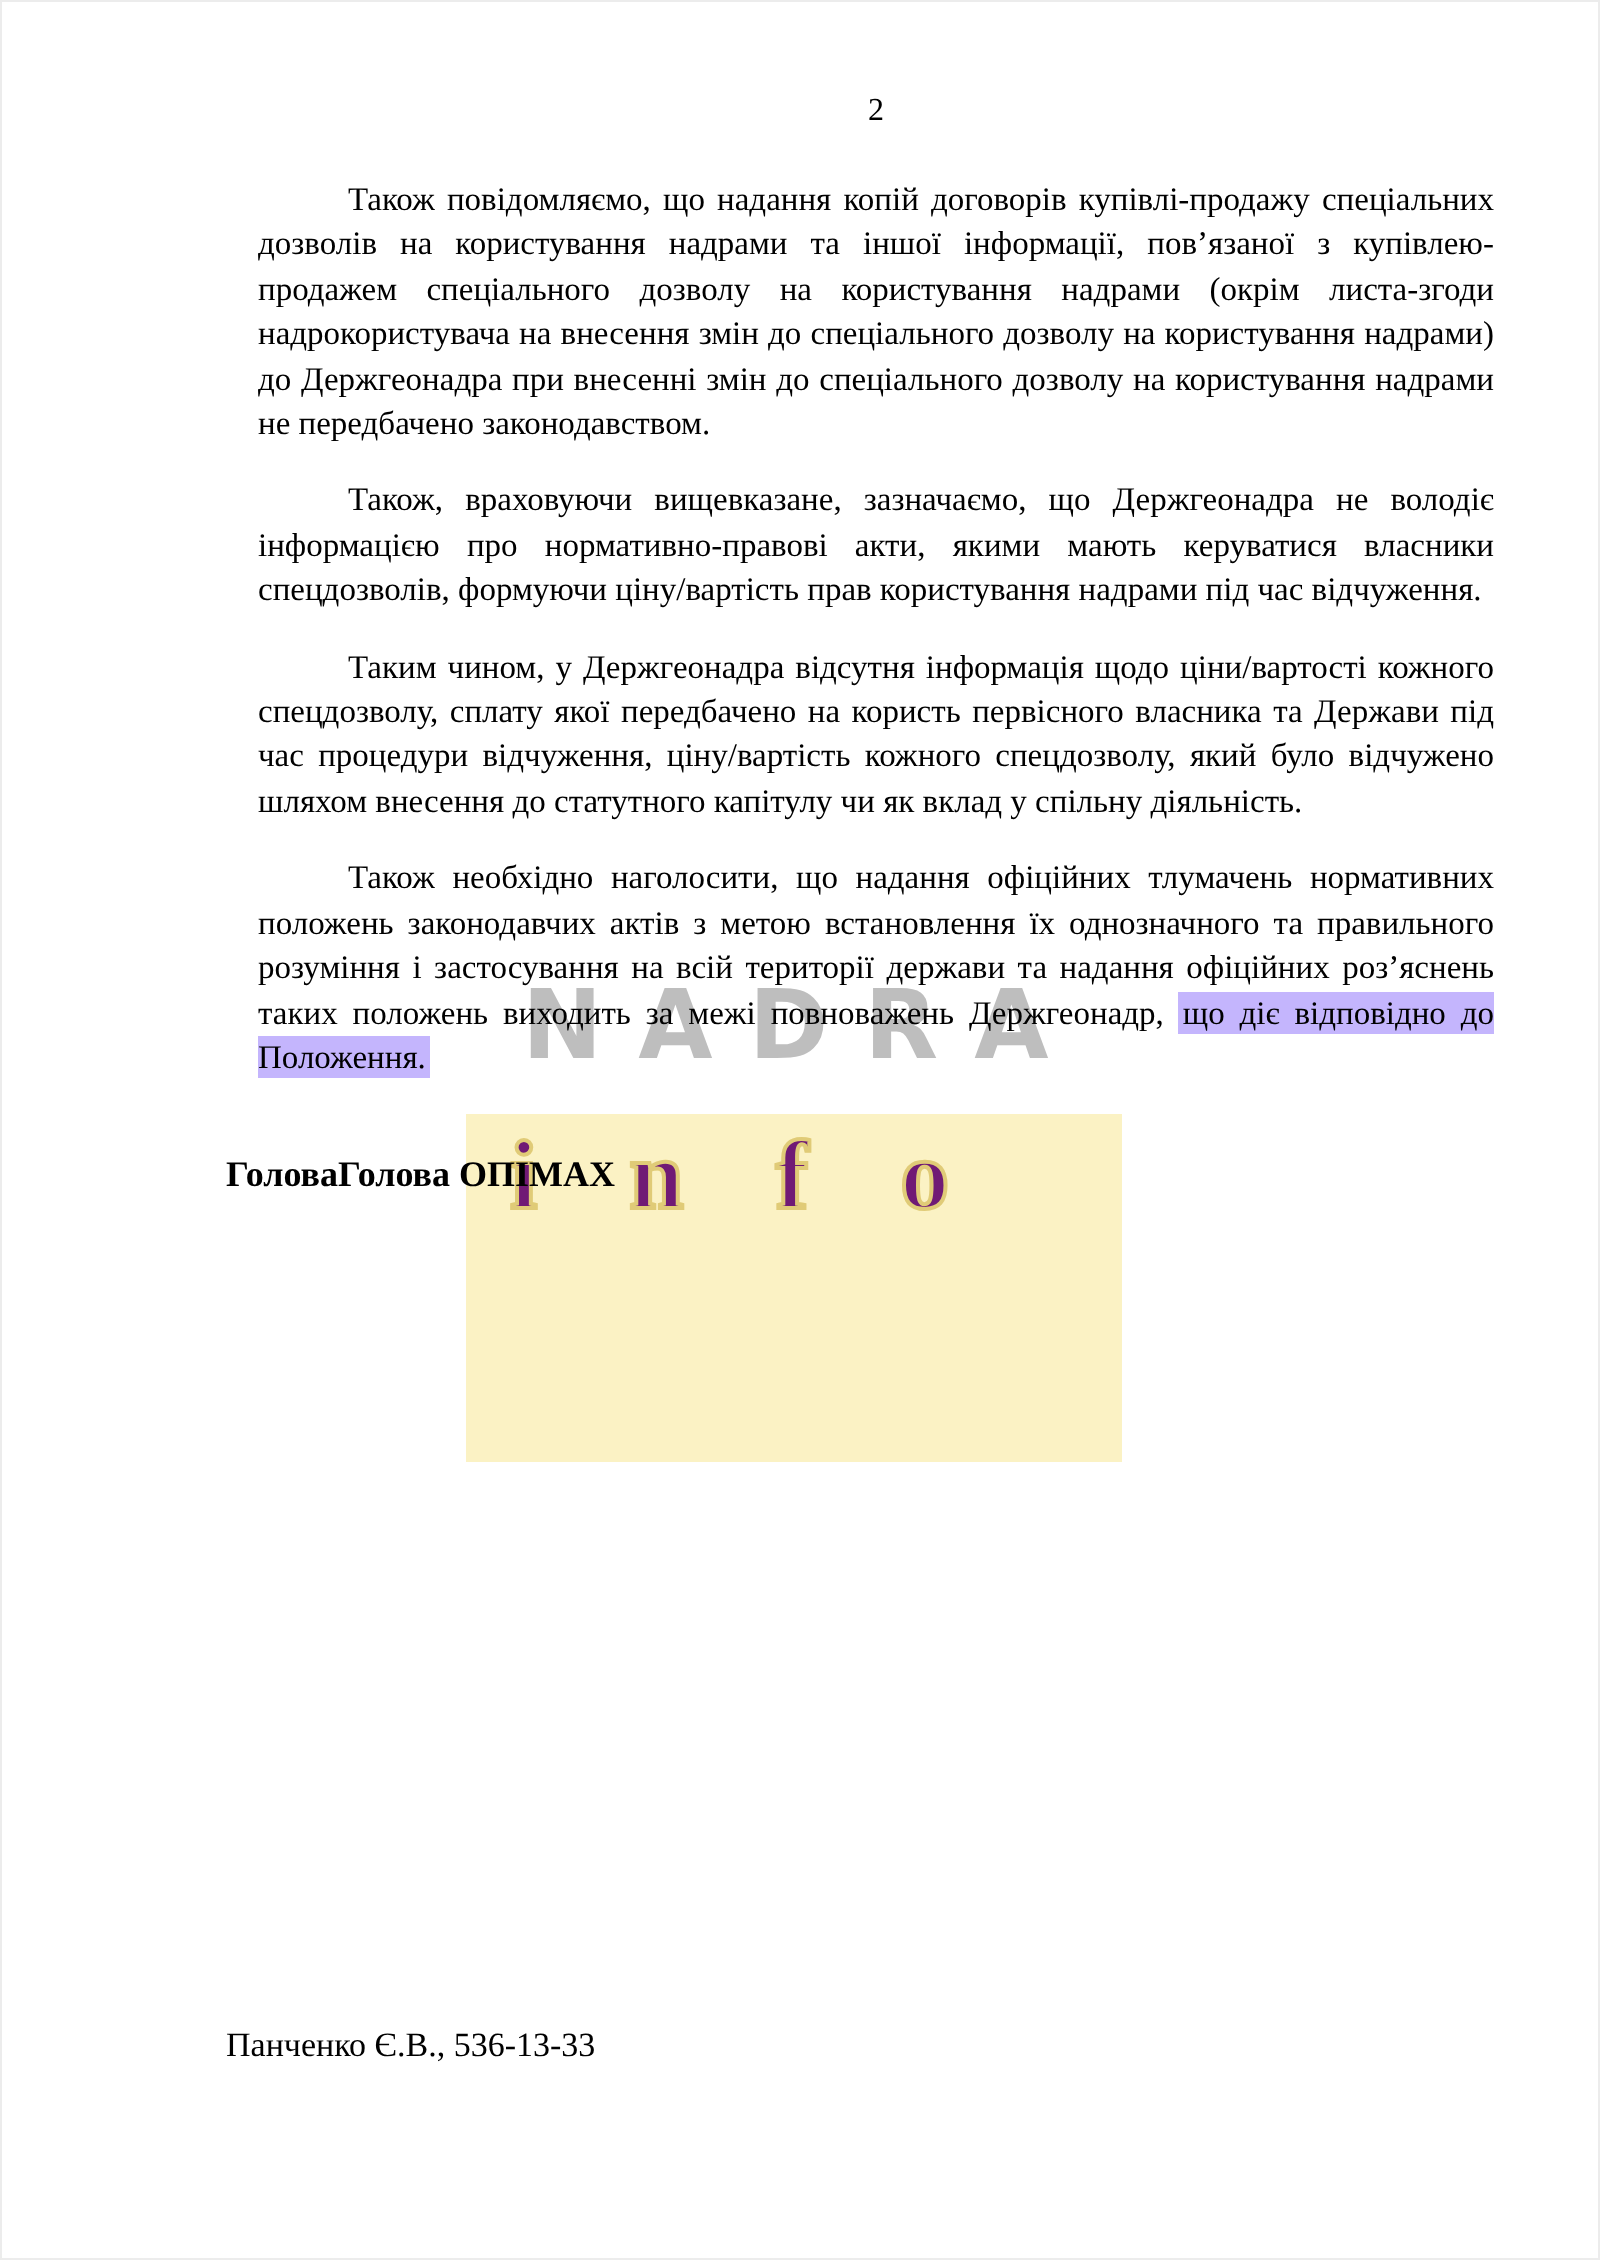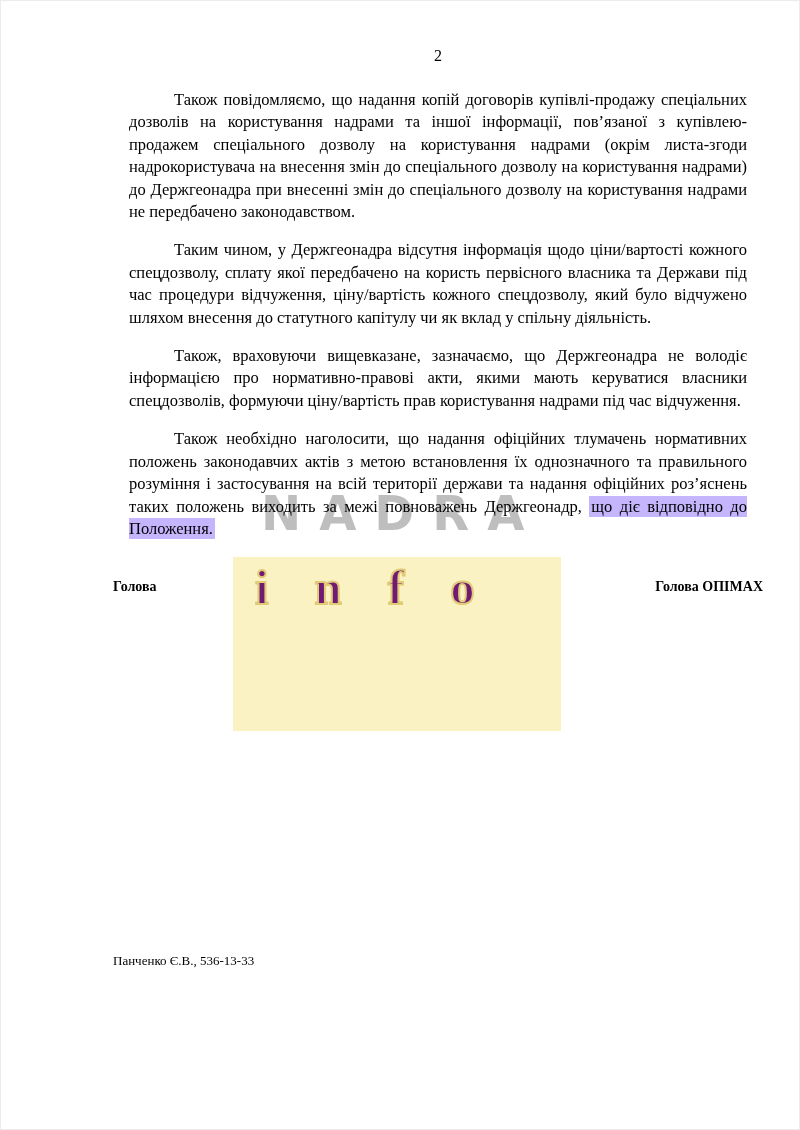--- a/index.html
+++ b/index.html
@@ -39,30 +39,29 @@
   .content p {
     margin: 16px;
     text-indent: 45px;
   }
   .highlight {
     background: #c4b5fd;
     padding: 1px 2px;
   }
   .signature-row {
     display: flex;
-    justify-content: space-between;
     margin-top: 36px;
     font-weight: bold;
-    font-size: 14px;
+    font-size: 18px;
   }
   .footer-ref {
     position: absolute;
-    top: 952px;
+    top: 1012px;
     left: 112px;
-    font-size: 13px;
+    font-size: 17px;
     z-index: 2;
   }
   
   .watermark-nadra {
     position: absolute;
     top: 484px;
     left: 260px;
     z-index: 1;
     font-family: "DejaVu Sans", sans-serif;
     font-size: 48px;
@@ -103,22 +102,22 @@
   <div class="page-number">2</div>
 
   <div class="watermark-nadra">NADRA</div>
 
   <div class="watermark-block">
     <span class="watermark-info">info</span>
   </div>
 
   <div class="content">
     <p>Також повідомляємо, що надання копій договорів купівлі-продажу спеціальних дозволів на користування надрами та іншої інформації, пов’язаної з купівлею-продажем спеціального дозволу на користування надрами (окрім листа-згоди надрокористувача на внесення змін до спеціального дозволу на користування надрами) до Держгеонадра при внесенні змін до спеціального дозволу на користування надрами не передбачено законодавством.</p>
+    <p>Також, враховуючи вищевказане, зазначаємо, що Держгеонадра не володіє інформацією про нормативно-правові акти, якими мають керуватися власники спецдозволів, формуючи ціну/вартість прав користування надрами під час відчуження.</p>
     <p>Таким чином, у Держгеонадра відсутня інформація щодо ціни/вартості кожного спецдозволу, сплату якої передбачено на користь первісного власника та Держави під час процедури відчуження, ціну/вартість кожного спецдозволу, який було відчужено шляхом внесення до статутного капітулу чи як вклад у спільну діяльність.</p>
-    <p>Також, враховуючи вищевказане, зазначаємо, що Держгеонадра не володіє інформацією про нормативно-правові акти, якими мають керуватися власники спецдозволів, формуючи ціну/вартість прав користування надрами під час відчуження.</p>
     <p><span>Також необхідно наголосити, що надання офіційних тлумачень нормативних положень законодавчих актів з метою встановлення їх однозначного та правильного розуміння і застосування на всій території держави та надання офіційних роз’яснень таких положень виходить за межі повноважень Держгеонадр, </span><span class="highlight">що діє відповідно до Положення.</span></p>
 
     <div class="signature-row">
       <span>Голова</span>
       <span>Голова ОПІМАХ</span>
     </div>
   </div>
 
   <div class="footer-ref">Панченко Є.В., 536-13-33</div>
 

